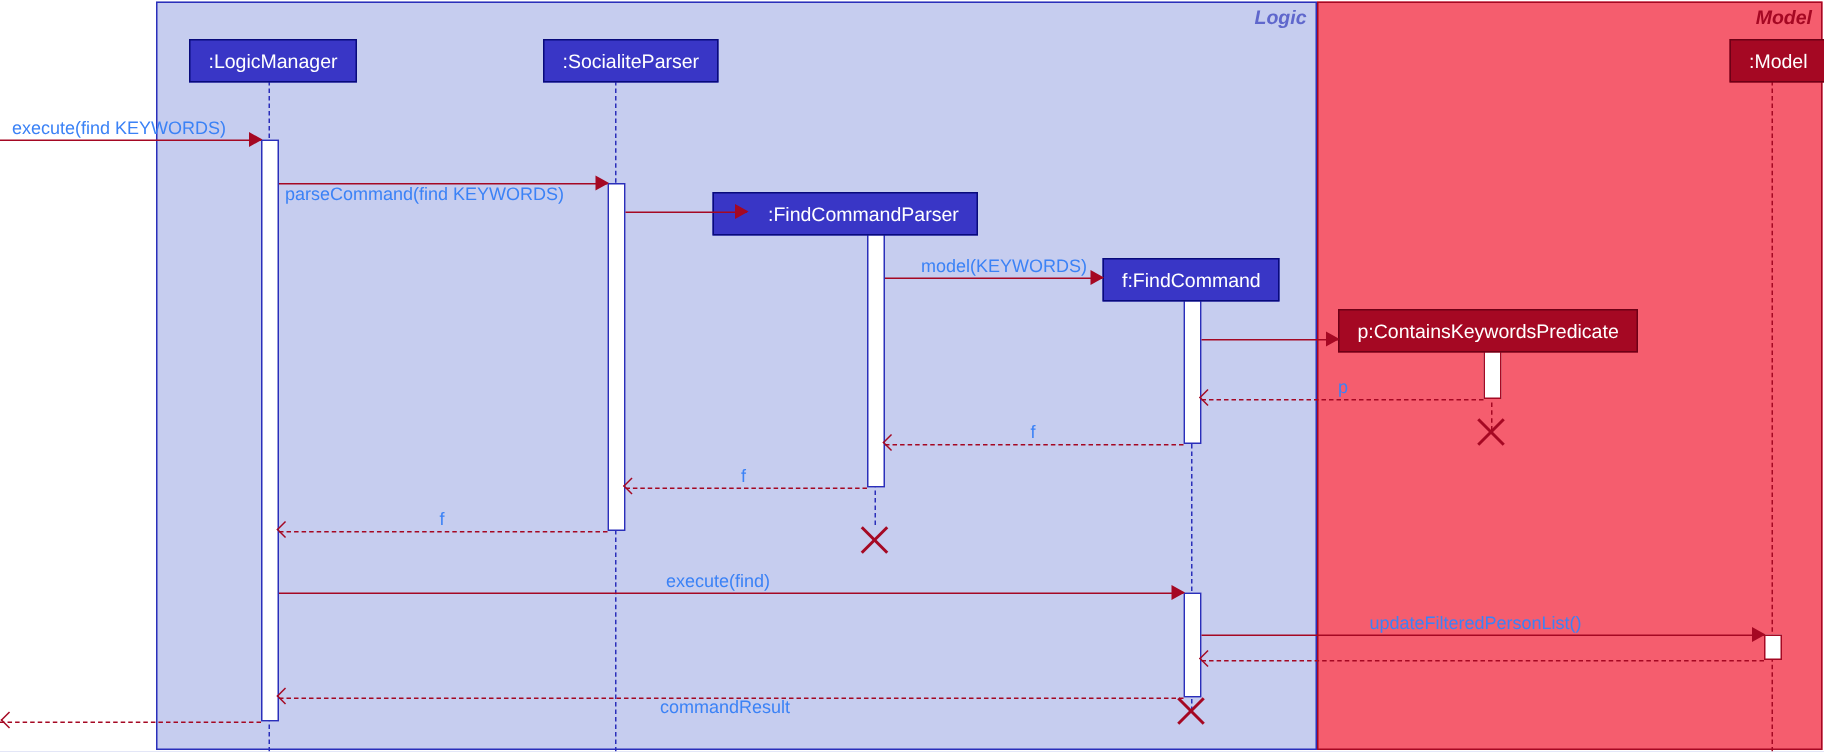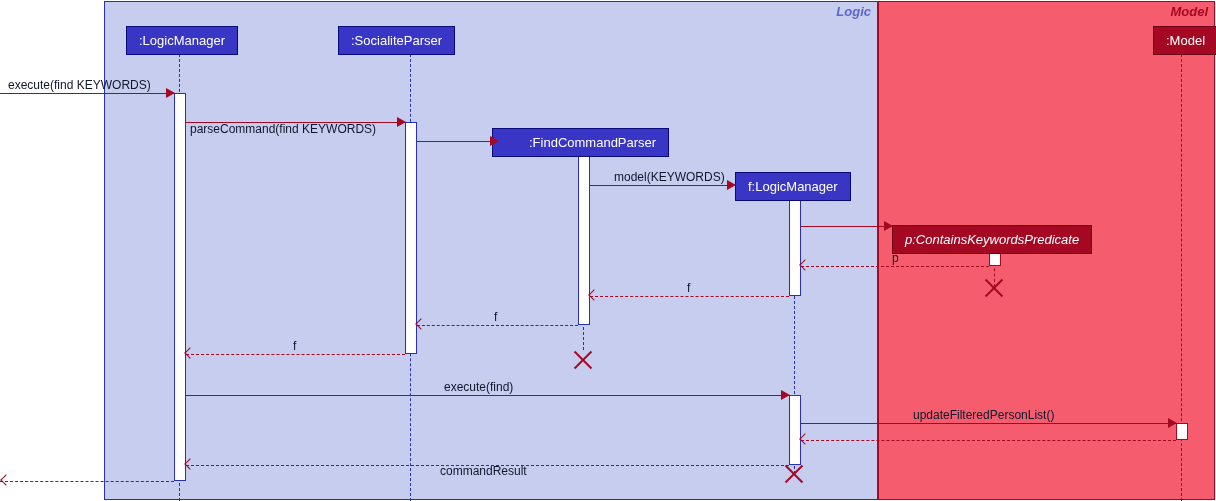--- a/index.html
+++ b/index.html
@@ -72,21 +72,21 @@
     .msg-line {
       position: absolute;
       height: 0;
       z-index: 4;
     }
     .msg-solid { border-top: 1.5px solid #a50823; }
     .msg-dashed { border-top: 1.5px dashed #a50823; }
     .msg-label {
       position: absolute;
       font-size: 12px;
-      color: #0f172a;
+      color: #3b82f6;
       white-space: nowrap;
       z-index: 5;
     }
     .arrow-right {
       position: absolute;
       width: 0; height: 0;
       border-top: 5px solid transparent;
       border-bottom: 5px solid transparent;
       border-left: 9px solid #a50823;
       z-index: 5;
@@ -121,24 +121,24 @@
 <body>
 
 <div class="frame frame-logic">
   <span class="frame-label">Logic</span>
 </div>
 <div class="frame frame-model">
   <span class="frame-label">Model</span>
 </div>
 
 <div class="lifeline-head head-blue" style="left:126px; top:26px;">:LogicManager</div>
-<div class="lifeline-head head-blue" style="left:338px; top:26px;">:SocialiteParser</div>
-<div class="lifeline-head head-blue" style="left:492px; top:128px;padding-left:36px;">:FindCommandParser</div>
-<div class="lifeline-head head-blue" style="left:735px; top:172px;">f:LogicManager</div>
-<div class="lifeline-head head-red" style="left:892px; top:225px;font-style:italic;">p:ContainsKeywordsPredicate</div>
+<div class="lifeline-head head-blue" style="left:362px; top:26px;">:SocialiteParser</div>
+<div class="lifeline-head head-blue" style="left:475px; top:128px;padding-left:36px;">:FindCommandParser</div>
+<div class="lifeline-head head-blue" style="left:735px; top:172px;">f:FindCommand</div>
+<div class="lifeline-head head-red" style="left:892px; top:206px;">p:ContainsKeywordsPredicate</div>
 <div class="lifeline-head head-red" style="left:1153px; top:26px;">:Model</div>
 
 <div class="lifeline lifeline-blue" style="left:179px; top:54px; height:447px;"></div>
 <div class="lifeline lifeline-blue" style="left:410px; top:54px; height:447px;"></div>
 <div class="lifeline lifeline-blue" style="left:583px; top:157px; height:193px;"></div>
 <div class="lifeline lifeline-blue" style="left:794px; top:201px; height:273px;"></div>
 <div class="lifeline lifeline-red" style="left:994px; top:242px; height:45px;"></div>
 <div class="lifeline lifeline-red" style="left:1181px; top:54px; height:447px;"></div>
 
 <div class="activation act-blue" style="left:174px; top:93px; height:388px;"></div>

